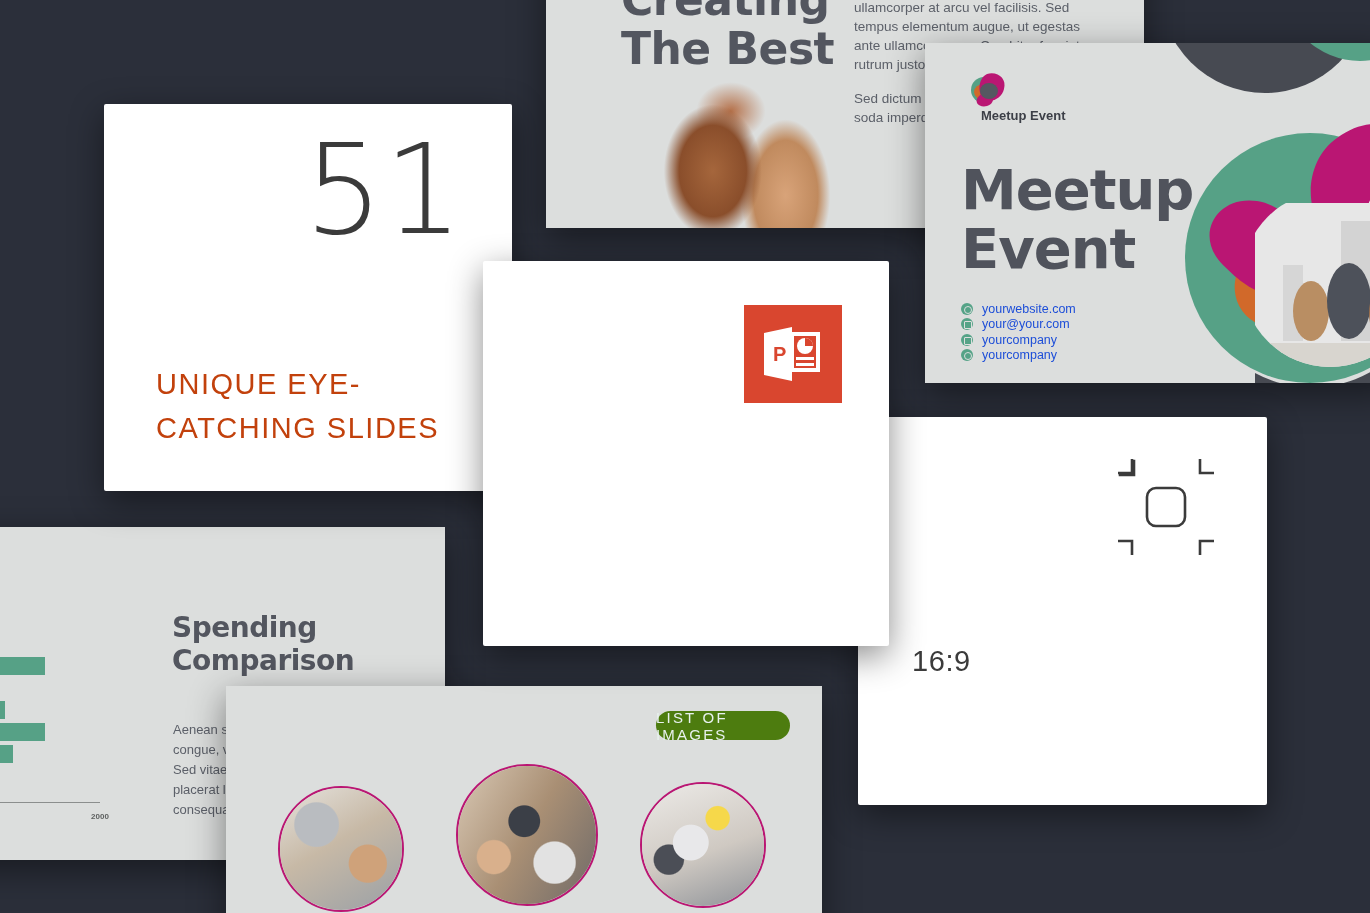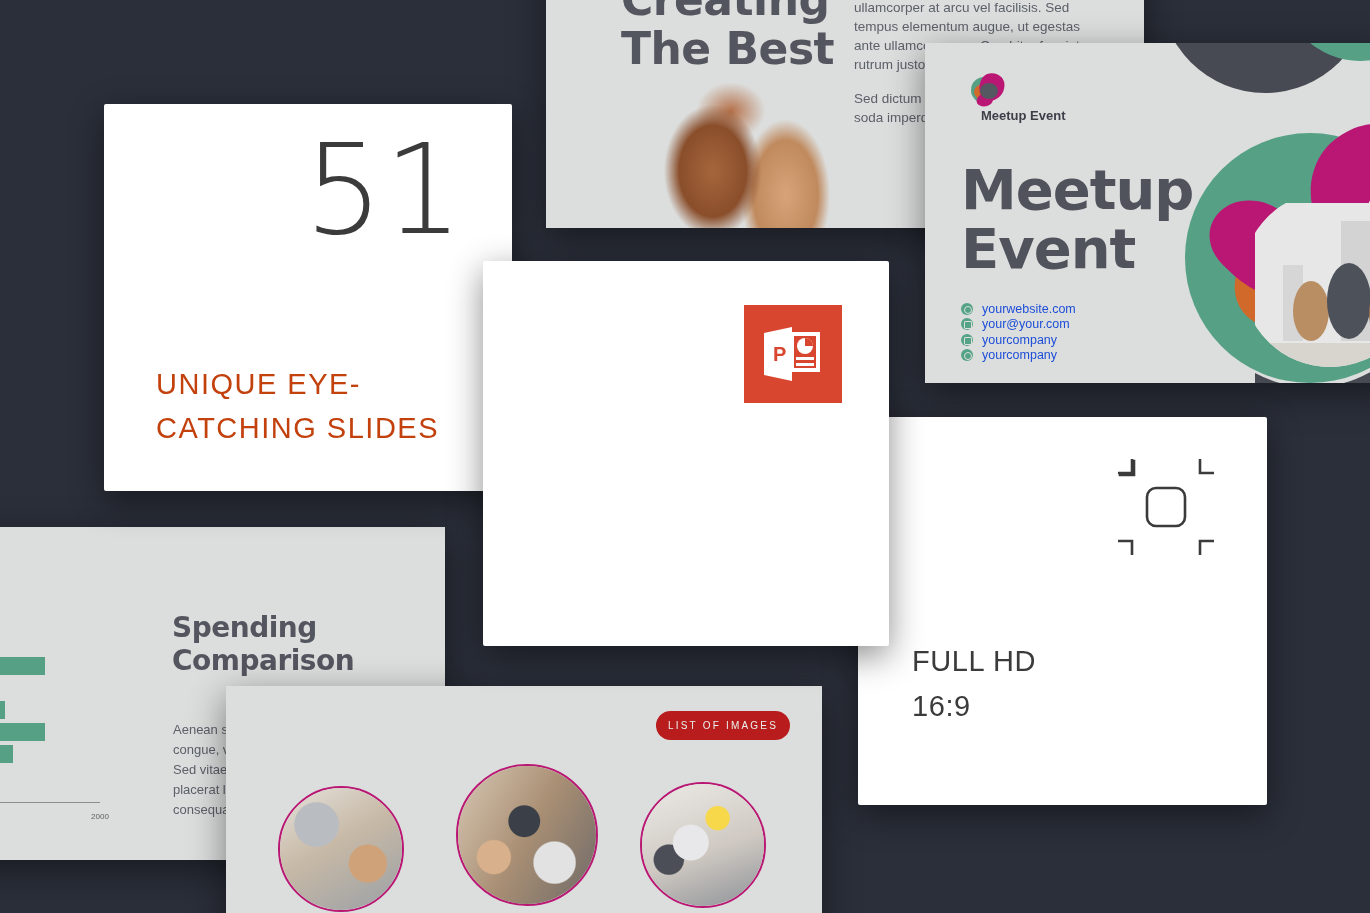--- a/index.html
+++ b/index.html
@@ -120,22 +120,22 @@
     position:absolute; left:0; bottom:22px; height:1px; background:#8b8e8d;
   }
   #slide-spend .tick{
     position:absolute; bottom:4px; font-size:8px; color:#5e6160; transform:translateX(-50%);
   }
 
   
   #slide-images{ left:226px; top:686px; width:596px; height:340px; }
   #slide-images .pill{
     position:absolute; left:430px; top:25px; width:134px; height:29px;
-    background:#b91c1c; border-radius:15px; color:#e8f2ee;
-    font-size:10px; letter-spacing:2.2px; display:flex;
+    background:#4d7c0f; border-radius:15px; color:#e8f2ee;
+    font-size:15px; letter-spacing:2.2px; display:flex;
     align-items:center; justify-content:center;
   }
   #slide-images .thumb{
     position:absolute; width:126px; height:126px; border-radius:50%;
     border:2px solid #ba1673; overflow:hidden;
   }
   #slide-images .t1{ left:52px; top:100px; }
   #slide-images .t2{ left:230px; top:78px; width:142px; height:142px; }
   #slide-images .t3{ left:414px; top:96px; }
   .ph-a{ width:100%; height:100%;
@@ -238,21 +238,21 @@
 
       <div class="bar" style="top:22px;  width:275px;"></div>
 
       <div class="bar" style="top:66px;  width:235px;"></div>
       <div class="bar" style="top:88px;  width:275px;"></div>
 
       <div class="bar" style="top:110px; width:243px;"></div>
 
       <div class="axis" style="width:330px;"></div>
 
-      <div class="tick" style="left:330px;">2000</div>
+      <div class="tick" style="left:330px;font-weight:bold;">2000</div>
     </div>
     <div class="title">Spending Comparison</div>
     <div class="body">Aenean sollicitudin massa non ligula congue, vitae pretium tortor commodo. Sed vitae feugiat arcu. Phasellus non placerat libero, eu porttitor urna consequat tempus.</div>
     <div class="page-badge" style="left:619px; top:282px;">31</div>
   </div>
 
   <div class="slide grey shadow" id="slide-images">
     <div class="pill">LIST OF IMAGES</div>
     <div class="thumb t1">
         <div class="ph-a"></div>
@@ -274,21 +274,20 @@
   <div class="slide white shadow" id="slide-hd">
     <svg class="frame" viewBox="0 0 100 100">
       <rect x="31" y="31" width="38" height="38" rx="9" ry="9" fill="none" stroke="#3b3b3b" stroke-width="2.6"></rect>
       <path d="M4 18 L4 4 L18 4" fill="none" stroke="#3b3b3b" stroke-width="2.6" stroke-linecap="square" transform="translate(0,0) rotate(180 11 11)"></path>
       <path d="M2 16 L16 16 L16 2" fill="none" stroke="#3b3b3b" stroke-width="2.6"></path>
       <path d="M98 16 L84 16 L84 2" fill="none" stroke="#3b3b3b" stroke-width="2.6"></path>
       <path d="M2 84 L16 84 L16 98" fill="none" stroke="#3b3b3b" stroke-width="2.6"></path>
       <path d="M98 84 L84 84 L84 98" fill="none" stroke="#3b3b3b" stroke-width="2.6"></path>
     </svg>
     <div class="head">
-      <div>FULL HD</div>
       <div>16:9</div>
     </div>
   </div>
 
   <div class="slide white shadow" id="slide-ppt">
     <div class="ppt-icon">
       <svg class="doc" viewBox="0 0 58 54">
         <rect x="26" y="5" width="30" height="40" fill="#ffffff"></rect>
         <rect x="30" y="9" width="22" height="32" fill="#d9462f"></rect>
         <circle cx="41" cy="19" r="8" fill="#ffffff"></circle>

